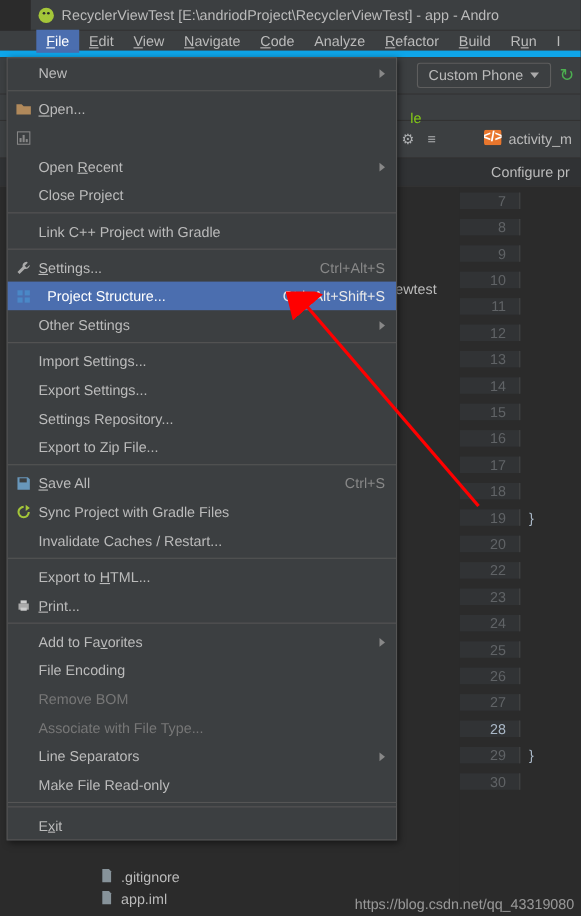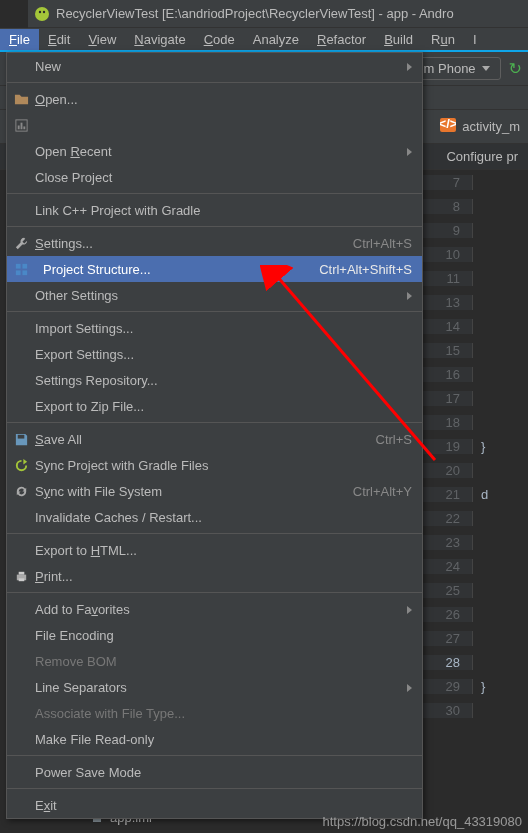--- a/index.html
+++ b/index.html
@@ -2,21 +2,21 @@
 <html><head>
 <meta charset="utf-8">
 <style>
   * { margin: 0; padding: 0; box-sizing: border-box; font-family: "Segoe UI", Arial, sans-serif; font-size: 13px; }
   body { background: #2b2b2b; width: 528px; height: 833px; overflow: hidden; color: #bbbbbb; position: relative; }
   
   .titlebar { background: #3c3f41; height: 28px; display: flex; align-items: center; padding: 0 6px; border-bottom: 1px solid #323232; margin-left: 28px; }
   .titlebar-icon { width: 16px; height: 16px; margin-right: 6px; }
   .titlebar-text { color: #bbbbbb; white-space: nowrap; overflow: hidden; }
 
-  .menubar { background: #3c3f41; height: 24px; display: flex; align-items: center; border-bottom: 2px solid #0ea5e9; }
+  .menubar { background: #3c3f41; height: 24px; display: flex; align-items: center; border-bottom: 6px solid #0ea5e9; padding-left: 33px; }
   .menu-item { padding: 3px 9px; color: #bbbbbb; cursor: default; }
   .menu-item.open { background: #4b6eaf; color: #fff; }
   .menu-item u { text-decoration: underline; }
 
   .toolbar-row { background: #3c3f41; height: 34px; display: flex; align-items: center; justify-content: flex-end; padding: 0 6px; gap: 8px; border-bottom: 1px solid #323232; }
   .device-combo { background: #3c3f41; border: 1px solid #5e5e5e; border-radius: 3px; padding: 3px 10px; color: #bbbbbb; display: flex; align-items: center; gap: 6px; }
   .sync-btn { color: #4caf50; font-size: 16px; }
 
   .secondary-row { background: #3c3f41; height: 24px; border-bottom: 1px solid #323232; }
   .tabs-row { background: #3c3f41; height: 34px; display: flex; align-items: center; justify-content: flex-end; padding: 0 8px; gap: 12px; border-bottom: 1px solid #323232; }
@@ -28,21 +28,21 @@
   .config-row { background: #303234; height: 26px; display: flex; align-items: center; justify-content: flex-end; padding: 0 10px; color: #bbbbbb; border-bottom: 1px solid #323232; }
 
   .editor-area { position: absolute; right: 0; top: 170px; bottom: 0; width: 110px; background: #2b2b2b; }
   .line { display: flex; height: 24px; align-items: center; }
   .lineno { width: 55px; text-align: right; padding-right: 12px; color: #606366; background: #313335; border-right: 1px solid #444; }
   .lineno.hl { color: #a9b7c6; }
   .code { color: #a9b7c6; padding-left: 8px; }
 
   
   .popup {
-    position: absolute; left: 6px; top: 52px; width: 417px; background: #3c3f41;
+    position: absolute; left: 6px; top: 52px; width: 355px; background: #3c3f41;
     border: 1px solid #555; box-shadow: 2px 2px 6px rgba(0,0,0,0.5); z-index: 10;
   }
   .popup-item { display: flex; align-items: center; height: 26px; padding: 0 10px 0 28px; color: #bbbbbb; position: relative; cursor: default; white-space: nowrap; }
   .popup-item.selected { background: #4b6eaf; color: #ffffff; padding-left: 36px; }
   .popup-item.disabled { color: #777; }
   .popup-item .shortcut { margin-left: auto; padding-left: 24px; color: #888; }
   .popup-item.selected .shortcut { color: #e8e8e8; }
   .popup-item .sub { margin-left: auto; color: #888; }
   .popup-item .ic { position: absolute; left: 6px; width: 16px; height: 16px; display: flex; align-items: center; justify-content: center; }
   .popup-sep { height: 1px; background: #555; margin: 3px 0; }
@@ -53,21 +53,21 @@
 
   .bottom-tree { position: absolute; left: 90px; bottom: 6px; color: #bbbbbb; }
   .bottom-tree .ti { display: flex; align-items: center; gap: 6px; height: 20px; }
   .bottom-tree .file-icon { color: #aaa; }
 
   .watermark { position: absolute; right: 6px; bottom: 4px; color: rgba(240,240,240,0.55); font-size: 13px; z-index: 30; }
   
   .chevron-down { width: 0; height: 0; border-left: 4px solid transparent; border-right: 4px solid transparent; border-top: 5px solid #aaa; }
   .chevron-right { width: 0; height: 0; border-top: 4px solid transparent; border-bottom: 4px solid transparent; border-left: 5px solid #888; display:inline-block; }
   
-  .right-frag { position:absolute; left:368px; top:100px; color:#3b82f6;margin-left:41px; }
+  .right-frag { position:absolute; left:332px; top:100px; color:#84cc16;margin-left:41px; }
   .right-frag2 { position:absolute; left:350px; top:255px; color:#bbbbbb; }
 </style>
 </head>
 <body>
 
 <div class="titlebar">
   <svg class="titlebar-icon" viewBox="0 0 16 16">
     <circle cx="8" cy="8" r="7" fill="#a4c639"></circle>
       <circle cx="6" cy="6" r="1.2" fill="#2b2b2b"></circle>
       <circle cx="10" cy="6" r="1.2" fill="#2b2b2b"></circle>
@@ -131,20 +131,23 @@
     <div class="line">
       <div class="lineno">9</div>
     </div>
     <div class="line">
       <div class="lineno">10</div>
     </div>
     <div class="line">
       <div class="lineno">11</div>
     </div>
     <div class="line">
+      <div class="lineno">12</div>
+    </div>
+    <div class="line">
       <div class="lineno">13</div>
     </div>
     <div class="line">
       <div class="lineno">14</div>
     </div>
     <div class="line">
       <div class="lineno">15</div>
     </div>
     <div class="line">
       <div class="lineno">16</div>
@@ -154,24 +157,20 @@
     </div>
     <div class="line">
       <div class="lineno">18</div>
     </div>
     <div class="line">
       <div class="lineno">19</div>
       <div class="code">}</div>
     </div>
     <div class="line">
       <div class="lineno">20</div>
-    </div>
-    <div class="line">
-      <div class="lineno">21</div>
-      <div class="code">d</div>
     </div>
     <div class="line">
       <div class="lineno">22</div>
     </div>
     <div class="line">
       <div class="lineno">23</div>
     </div>
     <div class="line">
       <div class="lineno">24</div>
     </div>
@@ -284,29 +283,20 @@
     <div class="popup-item">
       <span class="ic">
         <svg width="15" height="15" viewBox="0 0 16 16">
           <path d="M8 2a6 6 0 1 0 6 6h-2a4 4 0 1 1-4-4V2z" fill="#a4c639"></path>
           <path d="M10 1l4 3-4 3z" fill="#a4c639"></path>
         </svg>
       </span>
       <span>Sync Project with Gradle Files</span>
     </div>
     <div class="popup-item">
-      <span class="ic">
-        <svg width="15" height="15" viewBox="0 0 16 16">
-          <path d="M3 8a5 5 0 0 1 9-3l1-1v4h-4l1.6-1.6A3 3 0 0 0 5 8H3zm10 0a5 5 0 0 1-9 3l-1 1V8h4l-1.6 1.6A3 3 0 0 0 11 8h2z" fill="#aaa"></path>
-        </svg>
-      </span>
-      <span>S<u>y</u>nc with File System</span>
-      <span class="shortcut">Ctrl+Alt+Y</span>
-    </div>
-    <div class="popup-item">
       <span>Invalidate Caches / Restart...</span>
     </div>
     <div class="popup-sep"></div>
     <div class="popup-item">
       <span>Export to <u>H</u>TML...</span>
     </div>
     <div class="popup-item">
       <span class="ic">
         <svg width="15" height="15" viewBox="0 0 16 16">
           <rect x="3" y="6" width="10" height="6" fill="#aaa"></rect>
@@ -320,34 +310,31 @@
     <div class="popup-item">
       <span>Add to Fa<u>v</u>orites</span>
       <span class="sub"><span class="chevron-right"></span></span>
     </div>
     <div class="popup-item">
       <span>File Encoding</span>
     </div>
     <div class="popup-item disabled">
       <span>Remove BOM</span>
     </div>
-    <div class="popup-item">
-      <span>Line Separators</span>
-      <span class="sub"><span class="chevron-right"></span></span>
-    </div>
     <div class="popup-item disabled">
       <span>Associate with File Type...</span>
     </div>
     <div class="popup-item">
+      <span>Line Separators</span>
+      <span class="sub"><span class="chevron-right"></span></span>
+    </div>
+    <div class="popup-item">
       <span>Make File Read-only</span>
     </div>
     <div class="popup-sep"></div>
-    <div class="popup-item">
-      <span>Power Save Mode</span>
-    </div>
     <div class="popup-sep"></div>
     <div class="popup-item">
       <span>E<u>x</u>it</span>
     </div>
   </div>
 
 <svg class="arrow-svg" width="200" height="210">
   <defs>
     <marker id="ah" markerWidth="12" markerHeight="12" refX="2" refY="6" orient="auto">
       <path d="M0,0 L12,6 L0,12 z" fill="#ff0000"></path>

